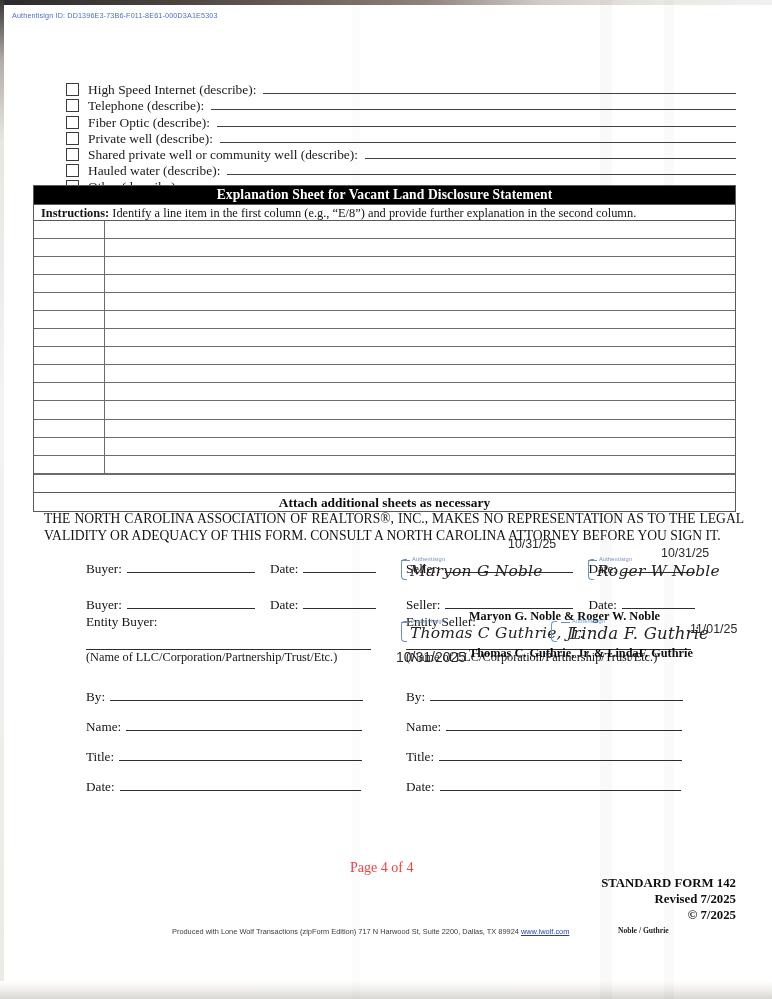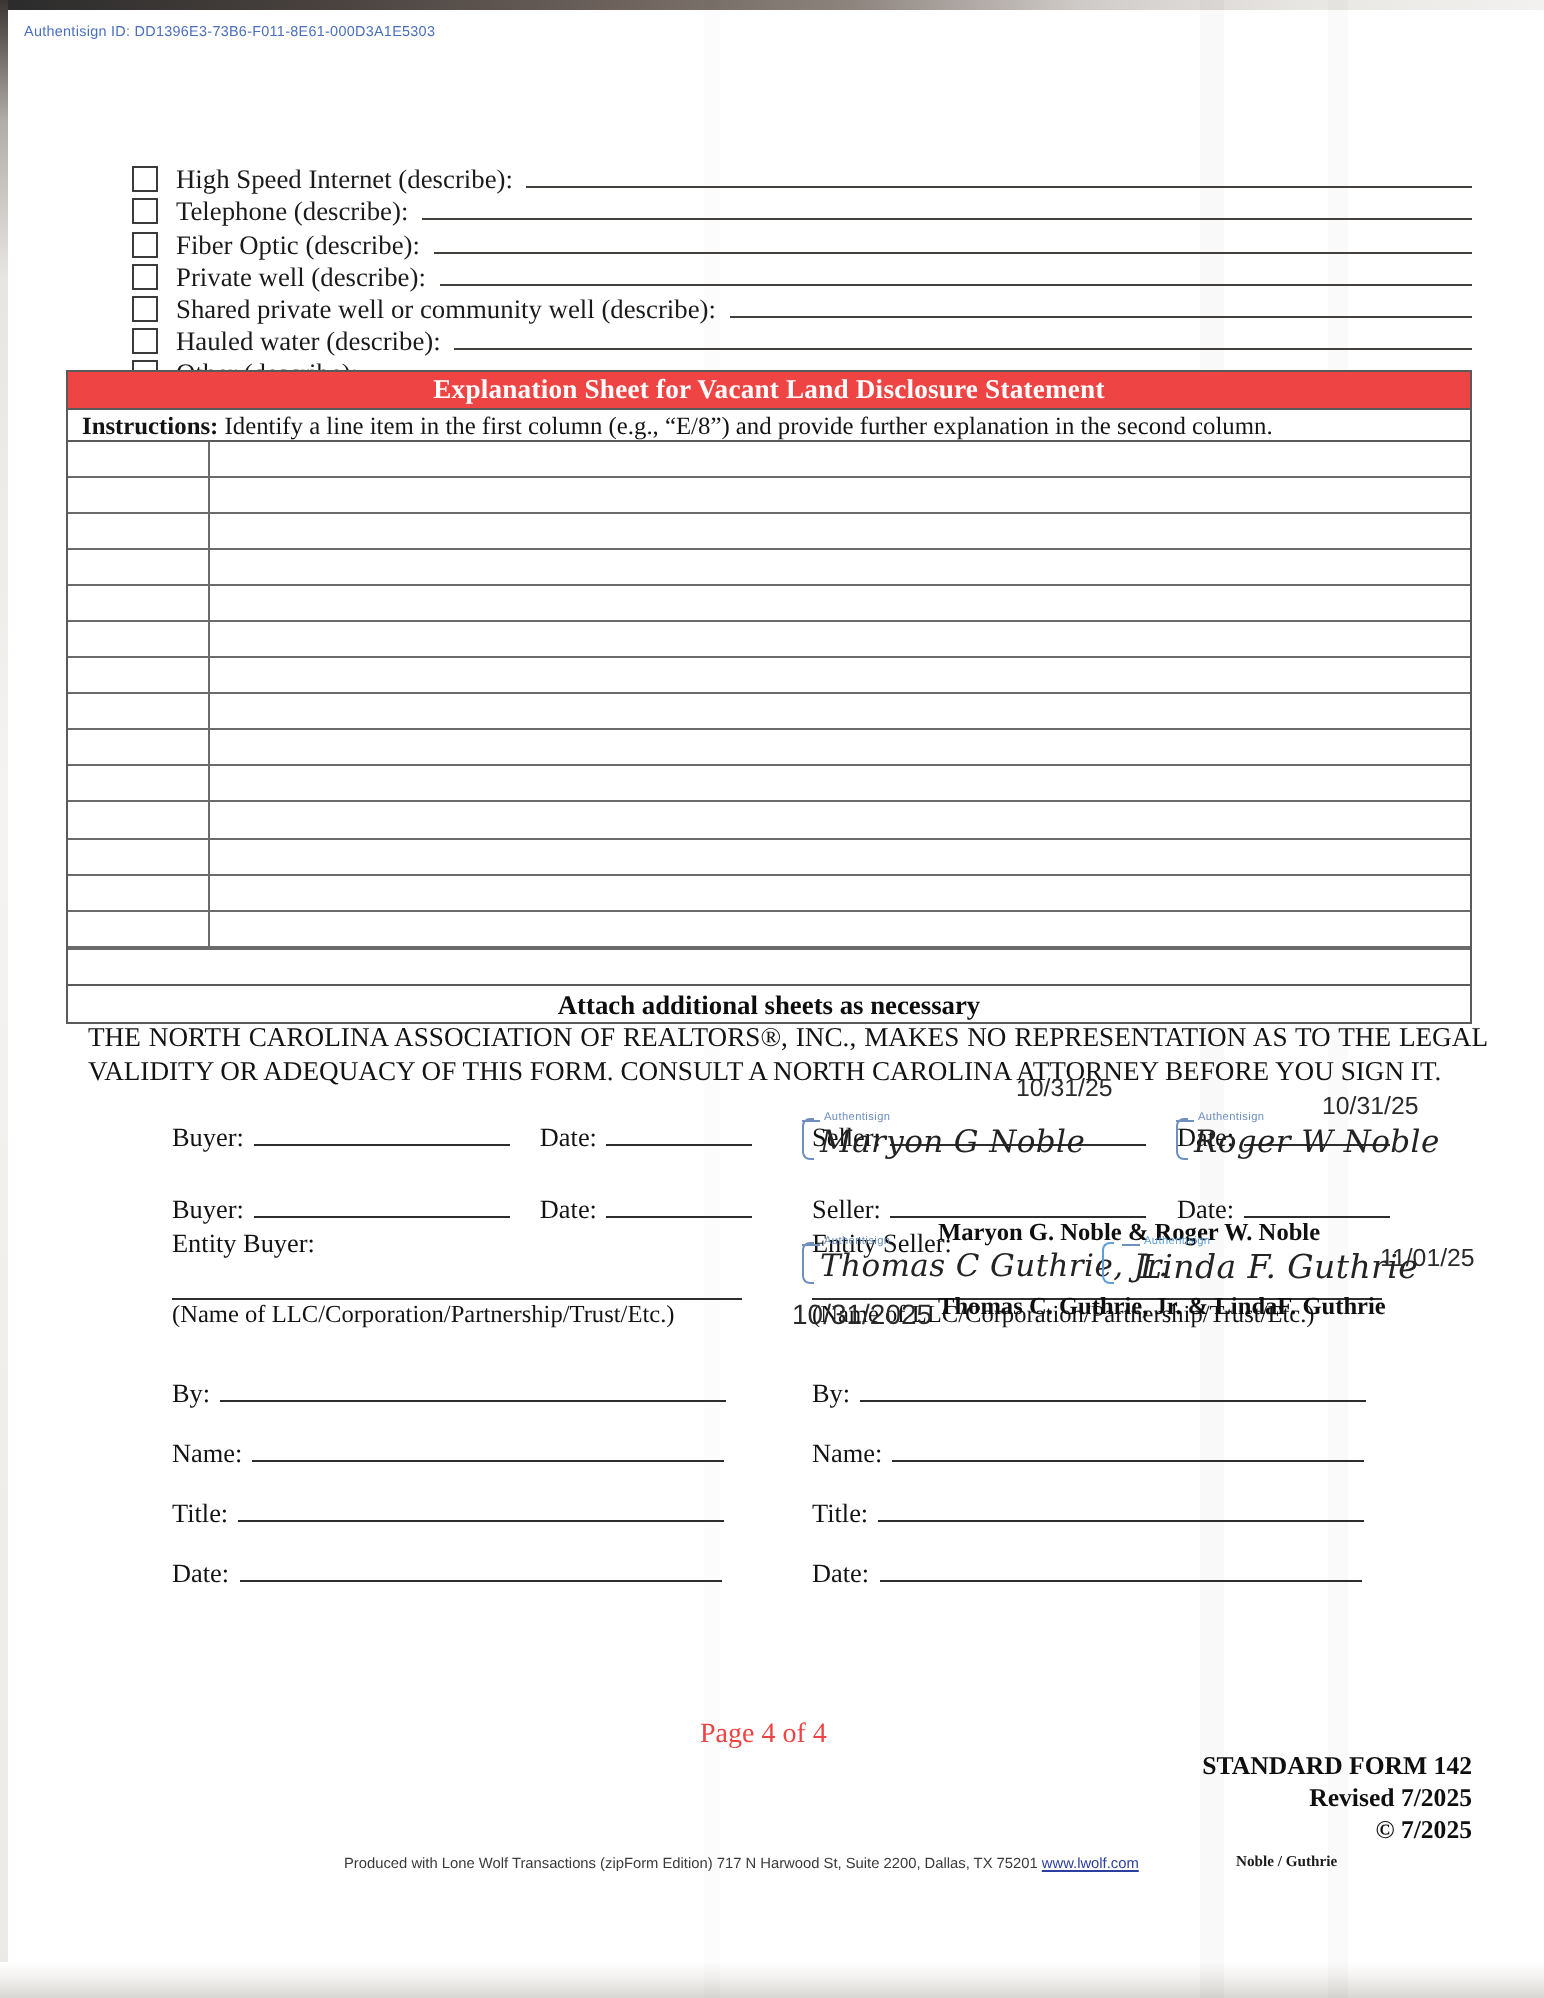--- a/index.html
+++ b/index.html
@@ -69,21 +69,21 @@
     height: 1px;
   }
 
   
   #exp-table {
     position: absolute; left: 33px; top: 185px; width: 703px;
     border: 1px solid #5a5a5a;
     background: #fff;
   }
   #exp-title {
-    background: #ef4444;
+    background: #000000;
     color: #ffffff;
     text-align: center;
     font-weight: bold;
     font-size: 13.6px;
     line-height: 18px;
     height: 18px;
     letter-spacing: 0.1px;
   }
   #exp-instructions {
     border-top: 1px solid #5a5a5a;
@@ -475,19 +475,19 @@
 
   <div id="page-num">Page 4 of 4</div>
 
   <div id="form-meta">
     <div>STANDARD FORM 142</div>
     <div>Revised 7/2025</div>
     <div>© 7/2025</div>
   </div>
 
   <div id="produced">
-    <span>Produced with Lone Wolf Transactions (zipForm Edition) 717 N Harwood St, Suite 2200, Dallas, TX  75201</span>
+    <span>Produced with Lone Wolf Transactions (zipForm Edition) 717 N Harwood St, Suite 2200, Dallas, TX  89924</span>
     <span class="lnk">www.lwolf.com</span>
   </div>
 
   <div id="party-ref">Noble / Guthrie</div>
 
 </div>
 
 </body></html>

